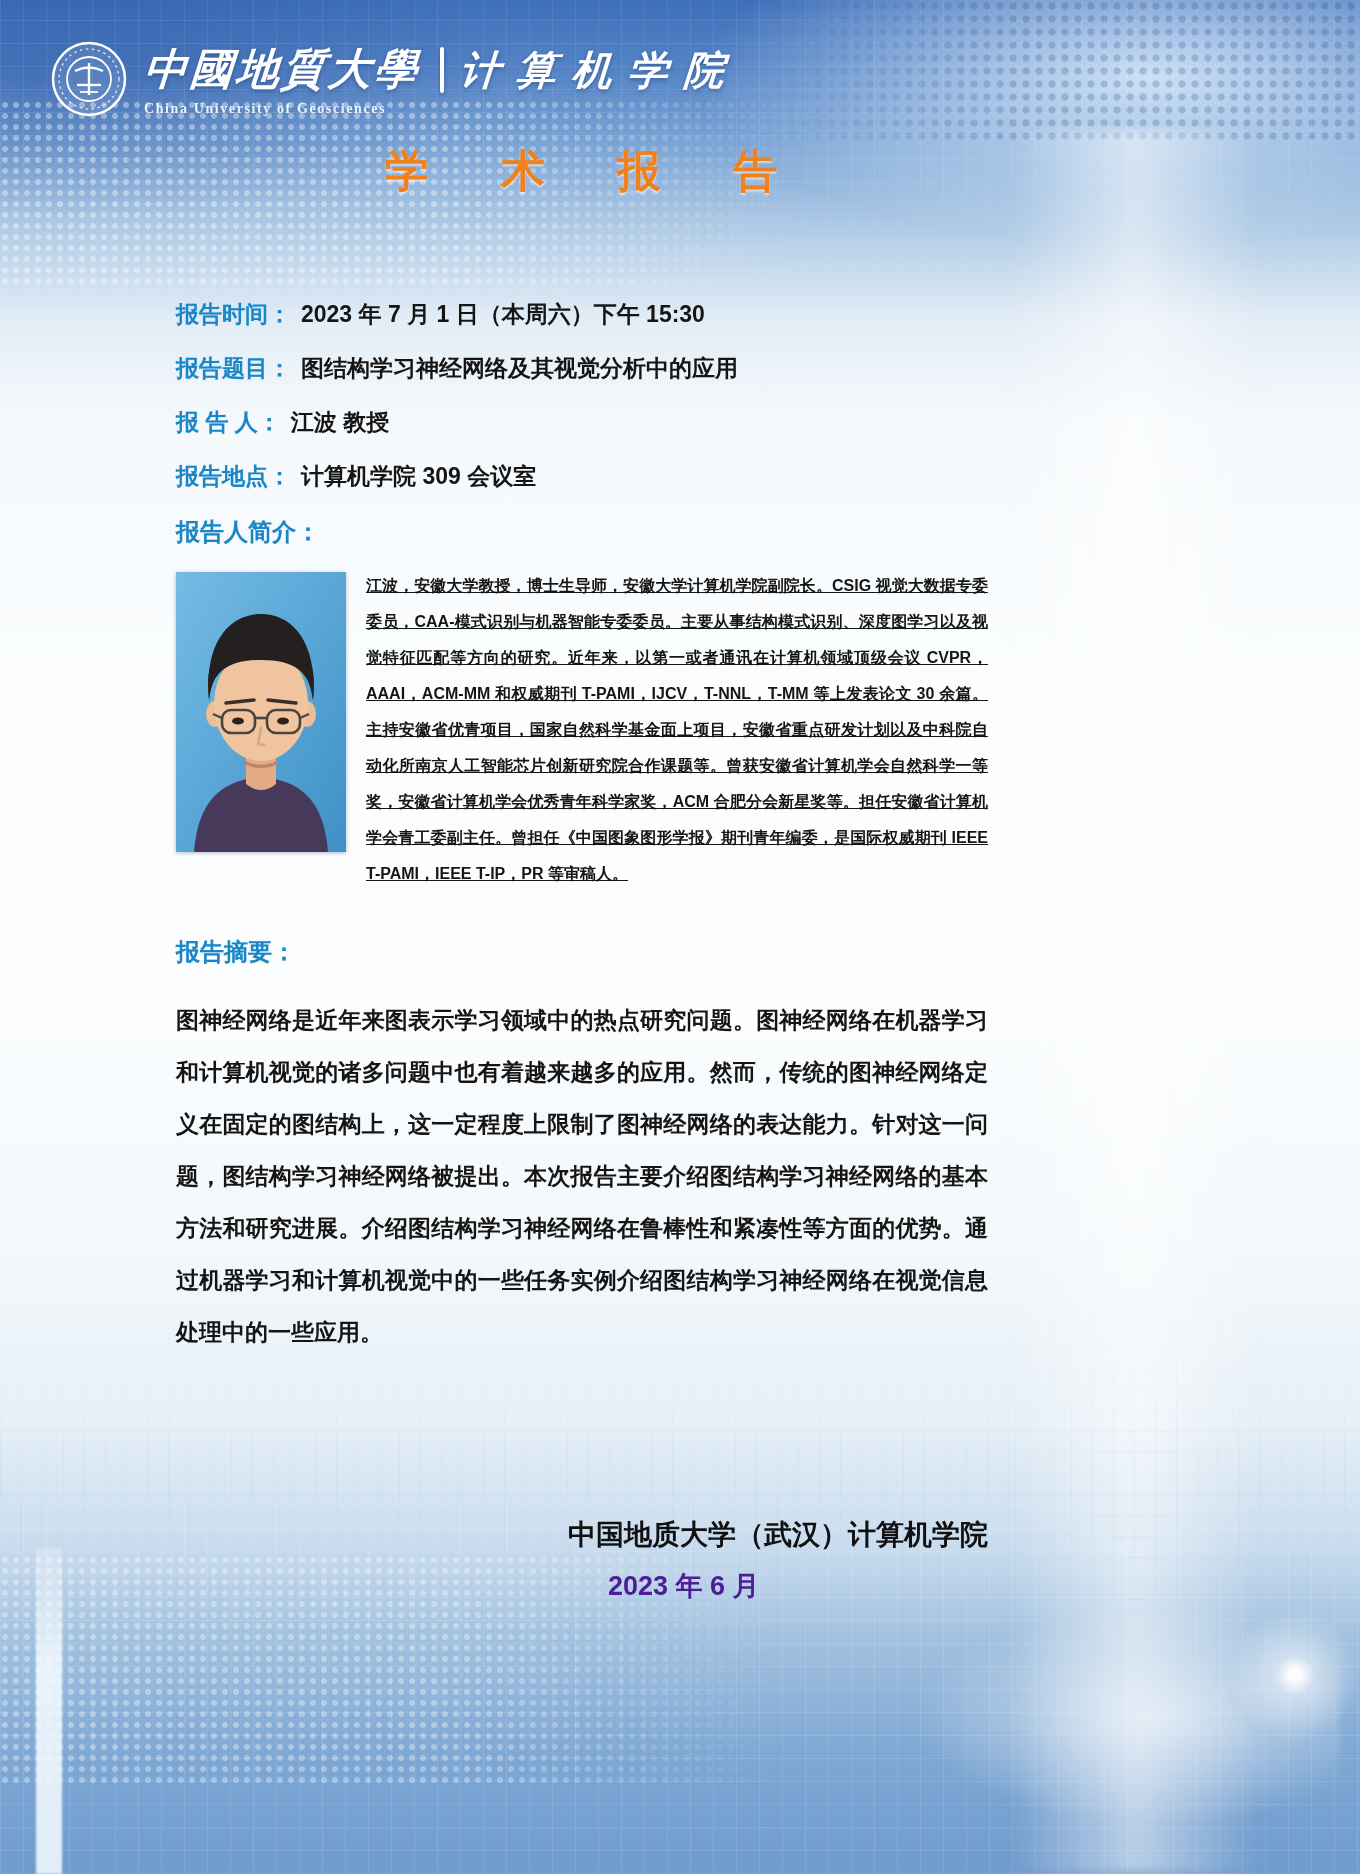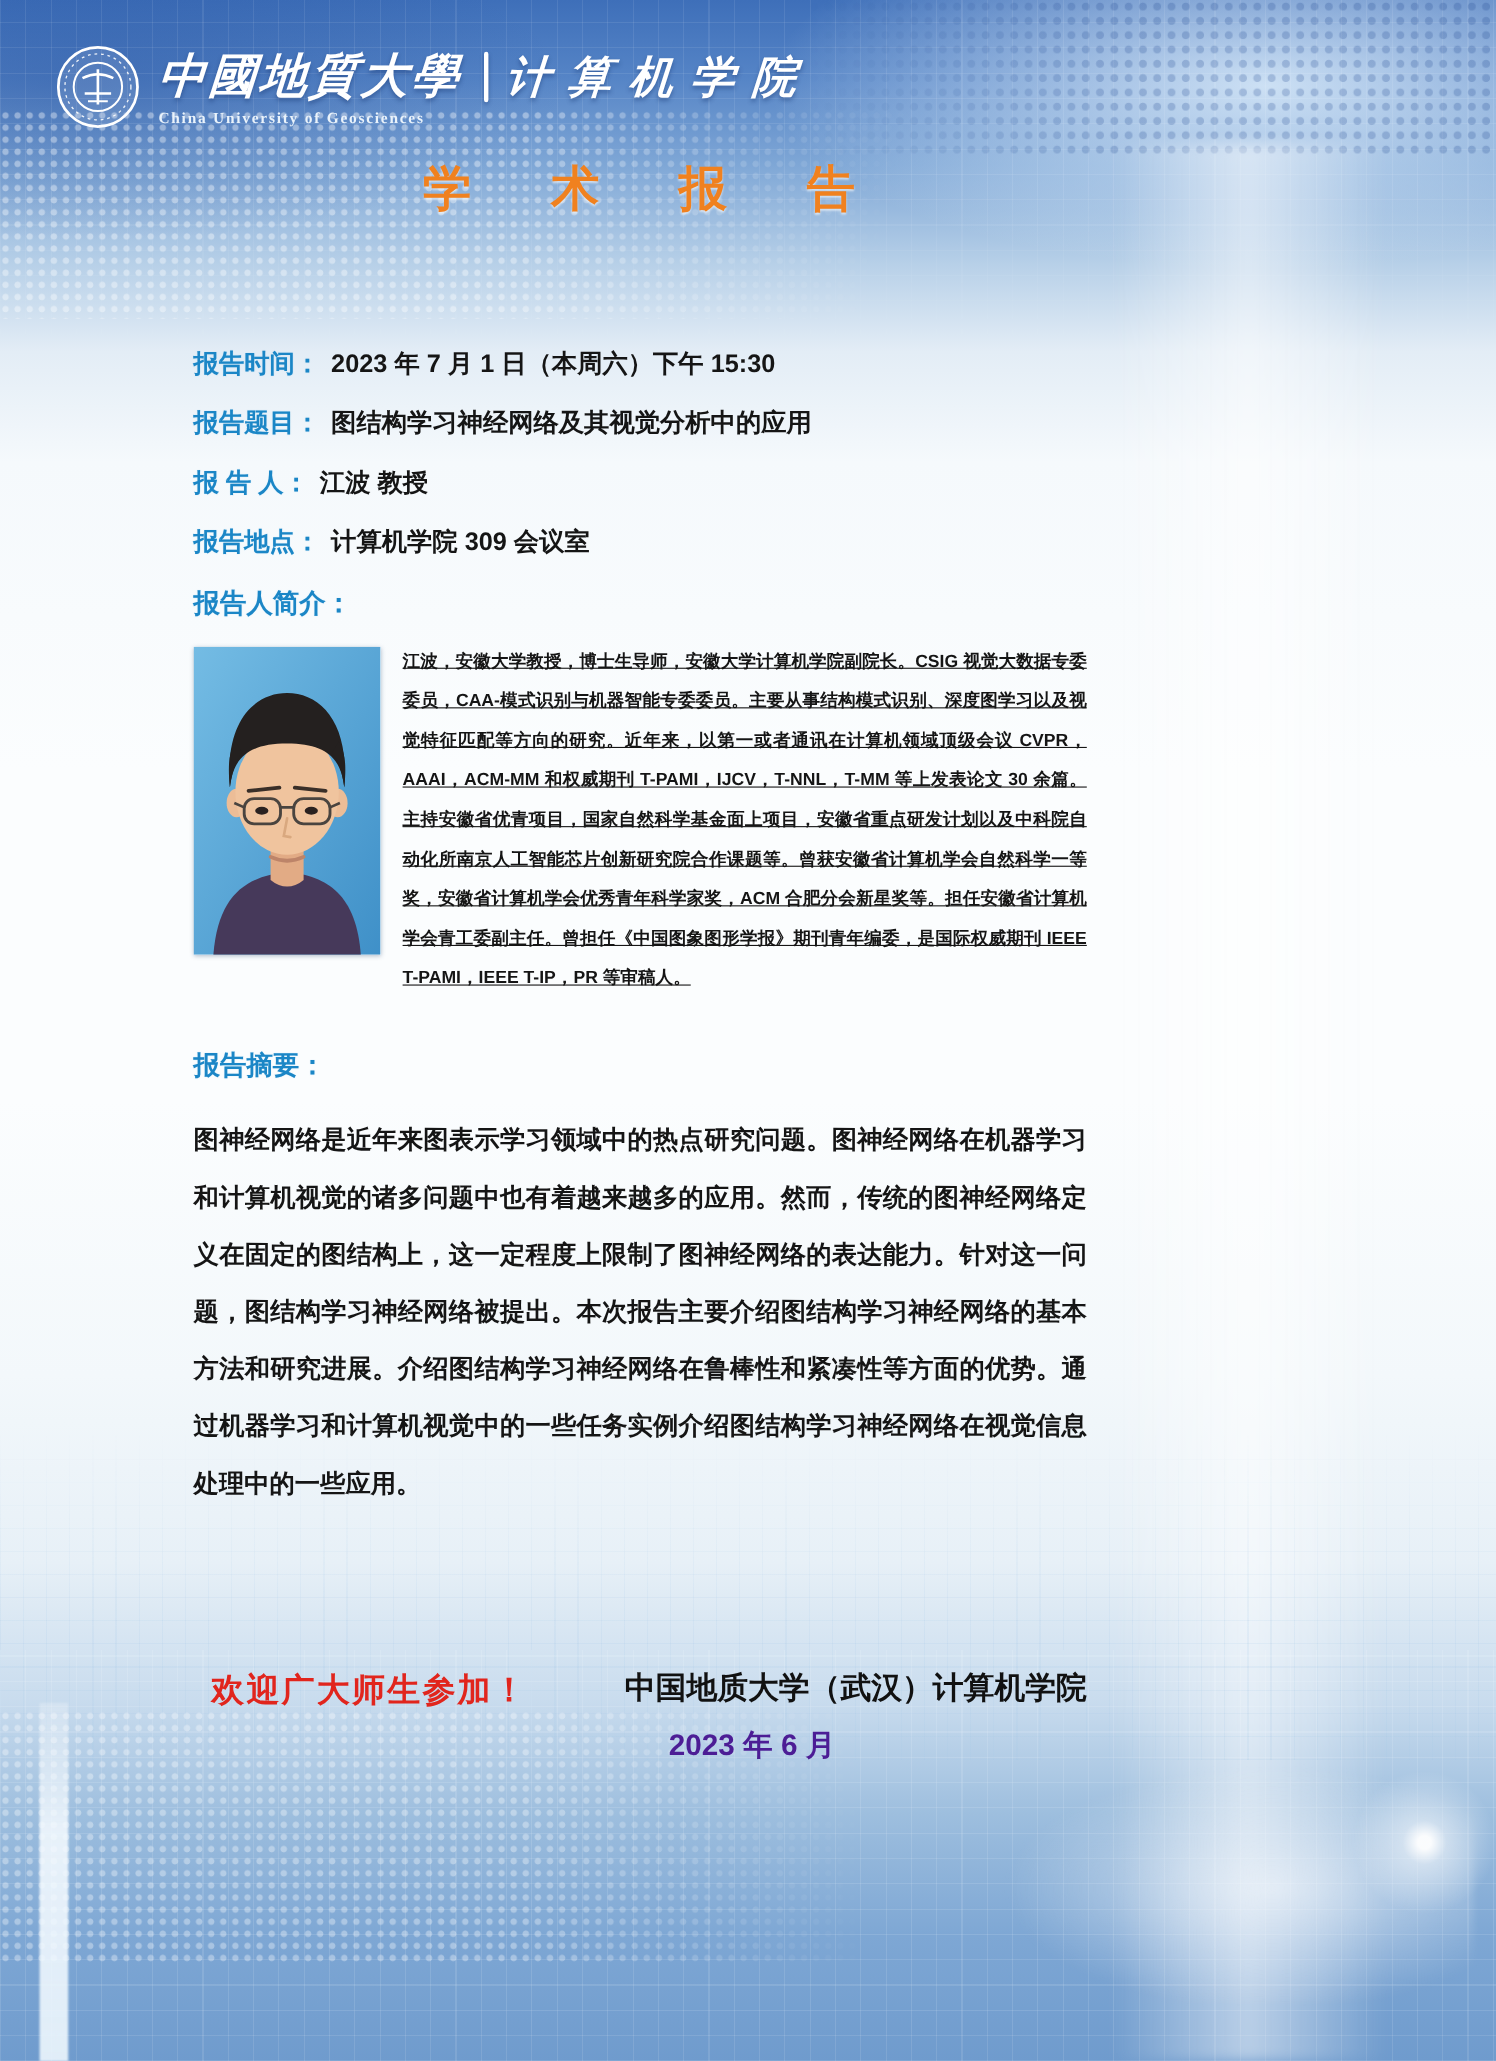--- a/index.html
+++ b/index.html
@@ -79,21 +79,21 @@
   
   .poster-title { position:absolute; left:175px; top:142px; width:812px;
     text-align:center; font-size:44px; font-weight:700; color:#f0811f;
     letter-spacing:30px; text-indent:30px; white-space:nowrap;
     text-shadow:0 2px 2px rgba(255,255,255,.6); }
 
   
   .main { position:absolute; left:176px; top:292px; width:812px; color:#151515; }
   .intro { font-size:23px; font-weight:700; line-height:54px; text-indent:2em;
     text-align:justify; }
-  .details { margin-top:24px; }
+  .details { margin-top:8px; }
   .detail-row { font-size:23px; font-weight:700; line-height:29px; margin-bottom:25px; }
   .detail-label { color:var(--accent-blue,#1b86c6); margin-right:10px;
     text-shadow:0 0 1px rgba(130,200,240,.5); }
   .detail-value { color:#151515; }
   .section-heading { color:var(--accent-blue,#1b86c6); font-size:24px; font-weight:700;
     text-shadow:0 0 1px rgba(130,200,240,.5); }
   .bio-heading { margin-top:16px; }
   .bio-body { margin-top:20px; font-size:16px; font-weight:700; line-height:36px;
     text-align:justify;text-decoration:underline; }
   .portrait { float:left; width:170px; height:280px; margin:4px 20px 6px 0;
@@ -198,18 +198,17 @@
       <path d="M70,191 Q85,198 100,191" fill="none" stroke="#bd8469" stroke-width="3.4" stroke-linecap="round"></path>
     </svg>
     <span>江波，安徽大学教授，博士生导师，安徽大学计算机学院副院长。CSIG 视觉大数据专委委员，CAA-模式识别与机器智能专委委员。主要从事结构模式识别、深度图学习以及视觉特征匹配等方向的研究。近年来，以第一或者通讯在计算机领域顶级会议 CVPR，AAAI，ACM-MM 和权威期刊 T-PAMI，IJCV，T-NNL，T-MM 等上发表论文 30 余篇。主持安徽省优青项目，国家自然科学基金面上项目，安徽省重点研发计划以及中科院自动化所南京人工智能芯片创新研究院合作课题等。曾获安徽省计算机学会自然科学一等奖，安徽省计算机学会优秀青年科学家奖，ACM 合肥分会新星奖等。担任安徽省计算机学会青工委副主任。曾担任《中国图象图形学报》期刊青年编委，是国际权威期刊 IEEE T-PAMI，IEEE T-IP，PR 等审稿人。</span>
   </div>
 
   <div class="section-heading abstract-heading">报告摘要：</div>
   <p class="abstract-text">图神经网络是近年来图表示学习领域中的热点研究问题。图神经网络在机器学习和计算机视觉的诸多问题中也有着越来越多的应用。然而，传统的图神经网络定义在固定的图结构上，这一定程度上限制了图神经网络的表达能力。针对这一问题，图结构学习神经网络被提出。本次报告主要介绍图结构学习神经网络的基本方法和研究进展。介绍图结构学习神经网络在鲁棒性和紧凑性等方面的优势。通过机器学习和计算机视觉中的一些任务实例介绍图结构学习神经网络在视觉信息处理中的一些应用。</p>
 </div>
 
 <div class="footer">
-  <span class="welcome">欢迎广大师生参加！</span>
   <div class="org-block">
     <div class="organizer">中国地质大学（武汉）计算机学院</div>
     <div class="org-date">2023 年 6 月</div>
   </div>
 </div>
 
 </body></html>

